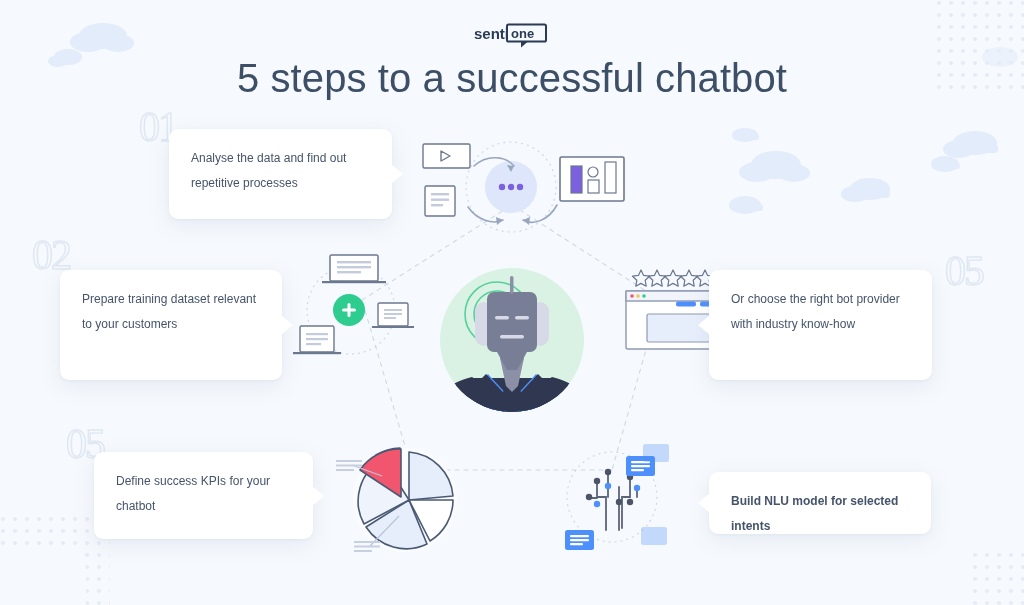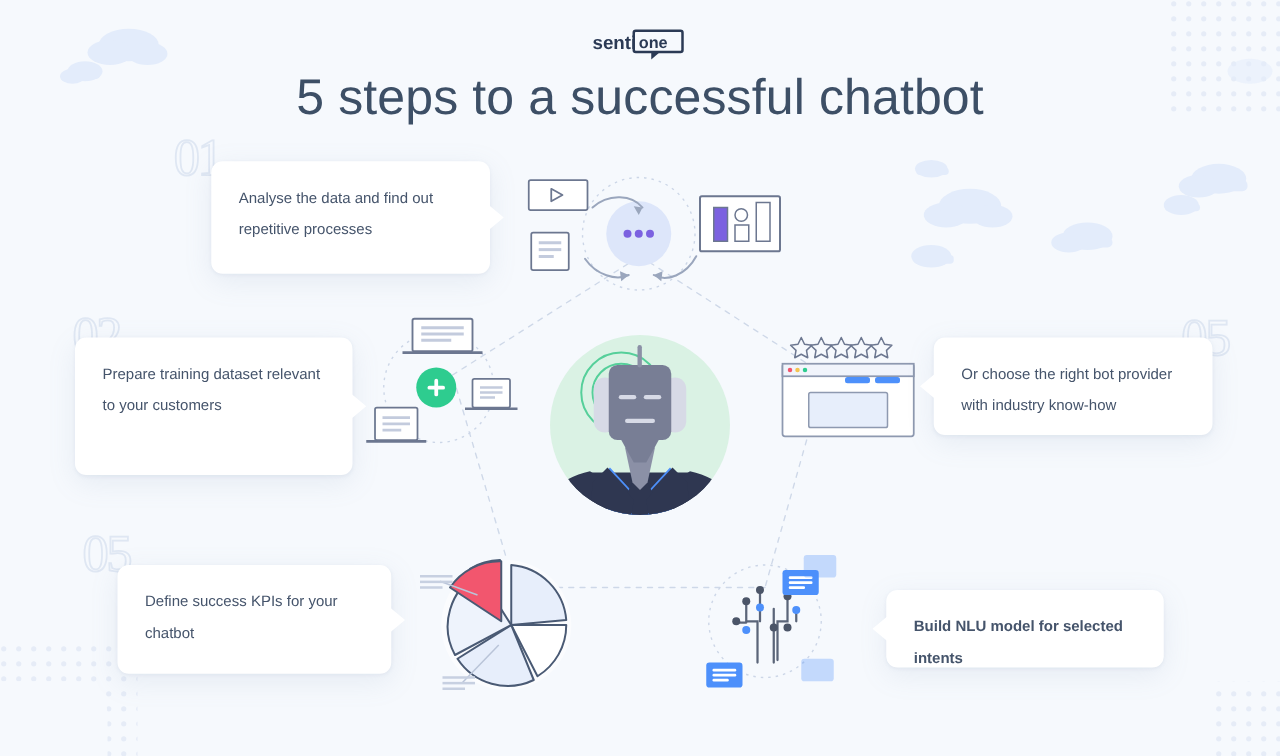--- a/index.html
+++ b/index.html
@@ -28,21 +28,21 @@
 
   
   .stepnum{
     position:absolute;font-size:42px;line-height:62px;font-weight:400;
     color:transparent;-webkit-text-stroke:1.4px #dfe7f3;
     font-family:Liberation Serif, serif;
     letter-spacing:-2px;
     user-select:none;
   }
   .n1{left:139px;top:96px;}
-  .n2{left:32px;top:238px;margin-left:26px;}
+  .n2{left:32px;top:224px;}
   .n3{left:66px;top:413px;}
   .n4{left:903px;top:413px;}
   .n5{left:945px;top:240px;}
 
   
   .card{
     position:absolute;background:#fff;border-radius:9px;
     box-shadow:0 6px 22px rgba(126,145,179,.13), 0 1px 3px rgba(126,145,179,.10);
     color:#45546b;font-size:12px;line-height:25px;
     padding:17px 22px;box-sizing:border-box;
@@ -52,21 +52,21 @@
      border-top:10px solid transparent;border-bottom:10px solid transparent;
      border-left:12px solid #fff;}
   .tail-l{left:-11px;top:50%;margin-top:-10px;
      border-top:10px solid transparent;border-bottom:10px solid transparent;
      border-right:12px solid #fff;}
 
   .card1{left:169px;top:129px;width:223px;height:90px;}
   .card2{left:60px;top:270px;width:222px;height:110px;}
   .card3{left:94px;top:452px;width:219px;height:87px;}
   .card4{left:709px;top:472px;width:222px;height:62px;font-weight:bold;}
-  .card5{left:747px;top:270px;width:223px;height:78px;}
+  .card5{left:709px;top:270px;width:223px;height:110px;}
 </style>
 </head>
 <body>
 
 <div class="stage">
 
   <svg class="bg-svg" viewBox="0 0 1024 605">
     <defs>
       <pattern id="dotgrid" width="12" height="12" patternUnits="userSpaceOnUse">
         <circle cx="3" cy="3" r="2.1" fill="#e6ecf7"></circle>

